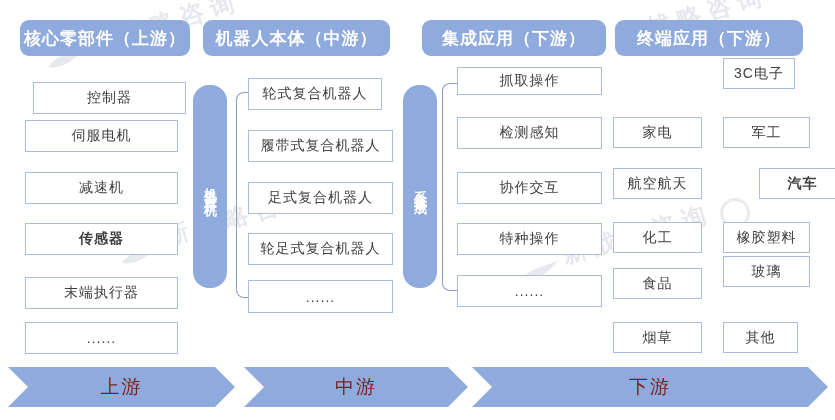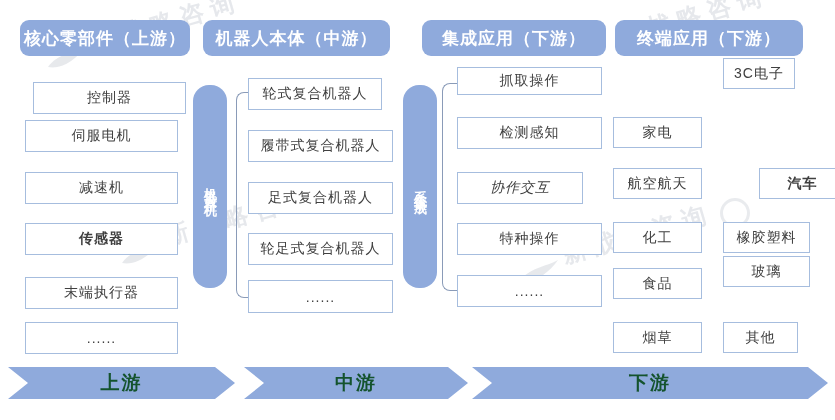--- a/index.html
+++ b/index.html
@@ -34,23 +34,23 @@
     writing-mode:vertical-rl; text-orientation:upright; letter-spacing:4px;
   }
   
   .bracket{
     position:absolute; z-index:1; box-sizing:border-box;
     border:1.5px solid #8A9BB8; border-right:none;
     border-radius:8px 0 0 8px;
   }
   
   .chev{
-    position:absolute; z-index:2; top:367px; height:32px; background:#8FAADC;
+    position:absolute; z-index:2; top:367px; height:40px; background:#8FAADC;
     display:flex; align-items:center; justify-content:center;
-    color:#14532d; font-weight:bold; font-size:19px; letter-spacing:2px;
+    color:#7f1d1d; font-weight:normal; font-size:19px; letter-spacing:2px;
     clip-path:polygon(0 0, calc(100% - 20px) 0, 100% 50%, calc(100% - 20px) 100%, 0 100%, 20px 50%);
   }
 </style>
 </head>
 <body>
 
 <div class="canvas">
 
   <div class="wm wm-text" style="left:88px; top:6px;">新战略咨询</div>
   <div class="wm" style="left:46px; top:44px;">
@@ -90,31 +90,32 @@
   <div class="box" style="left:248px; top:78px;  width:134px; height:32px;">轮式复合机器人</div>
   <div class="box" style="left:248px; top:130px; width:145px; height:32px;">履带式复合机器人</div>
   <div class="box" style="left:248px; top:182px; width:145px; height:32px;">足式复合机器人</div>
   <div class="box" style="left:248px; top:233px; width:145px; height:32px;">轮足式复合机器人</div>
   <div class="box" style="left:248px; top:280px; width:145px; height:33px;">......</div>
 
   <div class="pill" style="left:403px; top:85px; height:203px;">系统集成</div>
   <div class="bracket" style="left:442px; top:83px; width:15px; height:208px;"></div>
   <div class="box" style="left:457px; top:67px;  width:145px; height:28px;">抓取操作</div>
   <div class="box" style="left:457px; top:117px; width:145px; height:32px;">检测感知</div>
-  <div class="box" style="left:457px; top:172px; width:126px; height:32px;font-style:italic;">协作交互</div>
+  <div class="box" style="left:457px; top:172px; width:145px; height:32px;">协作交互</div>
   <div class="box" style="left:457px; top:223px; width:145px; height:32px;">特种操作</div>
   <div class="box" style="left:457px; top:275px; width:145px; height:32px;">......</div>
 
   <div class="box" style="left:613px; top:117px; width:89px; height:31px;">家电</div>
   <div class="box" style="left:613px; top:168px; width:89px; height:31px;">航空航天</div>
   <div class="box" style="left:613px; top:222px; width:89px; height:31px;">化工</div>
   <div class="box" style="left:613px; top:268px; width:89px; height:31px;">食品</div>
   <div class="box" style="left:613px; top:322px; width:89px; height:31px;">烟草</div>
 
   <div class="box" style="left:723px; top:58px;  width:72px; height:31px;">3C电子</div>
+  <div class="box" style="left:723px; top:117px; width:87px; height:31px;">军工</div>
   <div class="box" style="left:759px; top:168px; width:87px; height:31px;font-weight:bold;">汽车</div>
   <div class="box" style="left:723px; top:222px; width:87px; height:31px;">橡胶塑料</div>
   <div class="box" style="left:723px; top:256px; width:87px; height:31px;">玻璃</div>
   <div class="box" style="left:723px; top:322px; width:75px; height:31px;">其他</div>
 
   <div class="chev" style="left:8px;   width:227px;">上游</div>
   <div class="chev" style="left:244px; width:224px;">中游</div>
   <div class="chev" style="left:472px; width:356px;">下游</div>
 
 </div>

